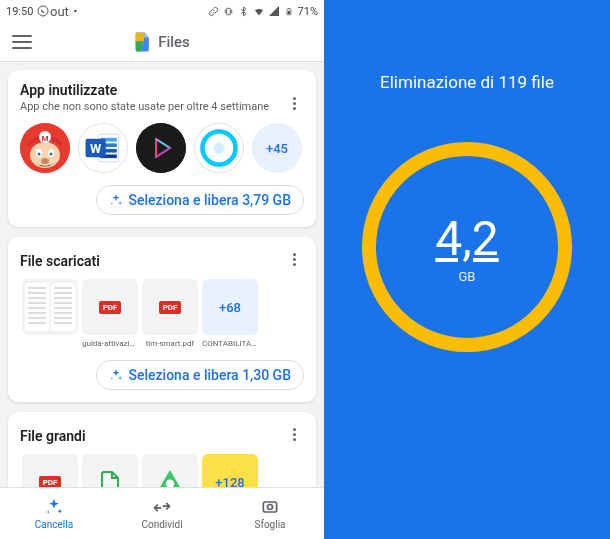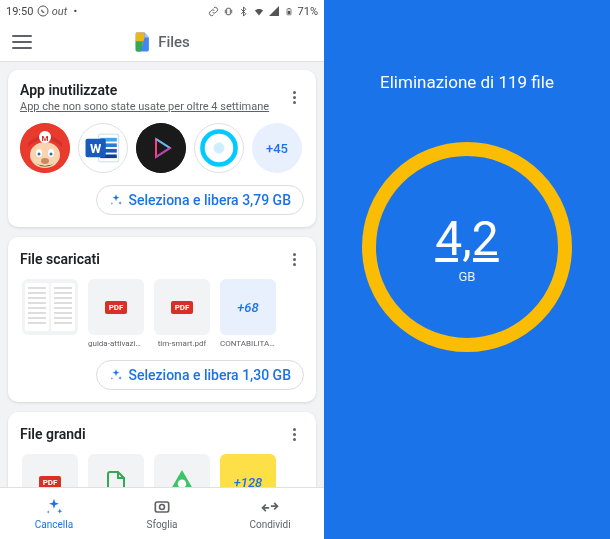--- a/index.html
+++ b/index.html
@@ -64,43 +64,43 @@
     width:18px; height:22px; position:relative;
   }
   .files-logo svg { width:18px; height:22px; }
   .app-title { font-size:15px; color:#5f6368; font-weight:500; }
   
   .scroll { flex:1; overflow:hidden; padding:8px; display:flex; flex-direction:column; gap:10px; }
   .card {
     background:#fff; border-radius:10px; box-shadow:0 1px 3px rgba(0,0,0,0.12);
     padding:12px; position:relative;
   }
-  .card-header { display:flex; align-items:center; }
+  .card-header { display:flex; align-items:flex-end; }
   .card-title { font-size:14px; font-weight:600; color:#202124; }
-  .card-sub { font-size:11px; color:#5f6368; margin-top:2px;text-decoration:underline; }
+  .card-sub { font-size:11px; color:#5f6368; margin-top:2px; }
   .more-btn { margin-left:auto; width:20px; height:20px; display:flex; flex-direction:column; gap:2px; align-items:center; justify-content:center; cursor:pointer;}
   .more-btn span { width:3px; height:3px; background:#5f6368; border-radius:50%; display:block;}
   .icon-row { display:flex; gap:8px; margin-top:10px; align-items:center;}
   .app-icon { width:50px; height:50px; border-radius:50%; display:flex; align-items:center; justify-content:center; font-size:20px; font-weight:600; color:#fff; overflow:hidden; position:relative;}
   .app-icon.mario { background:#e83b2e; }
   .app-icon.word { background:#fff; border:1px solid #e0e0e0; }
   .app-icon.video { background:#1a1a1a; }
   .app-icon.alexa { background:#fff; border:1px solid #e0e0e0; }
   .more-badge {
     width:50px; height:50px; border-radius:50%; background:#e8f0fe; color:#1a73e8;
     display:flex; align-items:center; justify-content:center; font-size:13px; font-weight:500;
   }
-  .more-badge.sq { border-radius:6px; width:56px; height:56px;font-style:italic;}
+  .more-badge.sq { border-radius:6px; width:56px; height:56px;}
   .card-btn {
     margin-top:12px; margin-left:auto; display:flex; width:fit-content;
     border:1px solid #dadce0; border-radius:18px; padding:6px 12px; gap:6px;
     align-items:center; cursor:pointer; font-size:14px; color:#1a73e8; font-weight:500;
   }
   .sparkle { width:14px; height:14px; }
-  .thumb-row { display:flex; gap:6px; margin-top:10px; }
+  .thumb-row { display:flex; margin-top:10px; }
   .thumb { width:60px; display:flex; flex-direction:column; align-items:center; gap:4px;}
   .thumb-box { width:56px; height:56px; background:#f1f3f4; border-radius:6px; display:flex; align-items:center; justify-content:center; position:relative; overflow:hidden;}
   .thumb-label { font-size:8px; color:#5f6368; max-width:56px; white-space:nowrap; overflow:hidden; text-overflow:ellipsis; text-align:center;}
   .pdf-badge { background:#d93025; color:#fff; font-size:8px; font-weight:700; padding:2px 4px; border-radius:2px;}
   .doc-lines { width:40px; height:50px; background:#fff; border-radius:2px; position:relative;}
   .doc-lines::before { content:""; position:absolute; left:3px; right:3px; top:4px; height:2px; background:#ddd; box-shadow:0 5px 0 #ddd, 0 10px 0 #ddd, 0 15px 0 #ddd, 0 20px 0 #ddd, 0 25px 0 #ddd, 0 30px 0 #ddd, 0 35px 0 #ddd;}
   
   .bottom-nav {
     height:52px; background:#fff; border-top:1px solid #e0e0e0;
     display:flex; align-items:center; justify-content:space-around;
@@ -128,21 +128,21 @@
 
   <div class="status-bar">
     <div class="status-left">
       <span>19:50</span>
       <span class="status-ico">
         <svg viewBox="0 0 24 24" width="12" height="12" fill="#555">
             <circle cx="12" cy="12" r="10" fill="none" stroke="#555" stroke-width="2"></circle>
             <path d="M8 10c0 3 3 6 6 6l1-2-2-1c-1 0-2-1-2-2l-1-2z" fill="#555"></path>
           </svg>
       </span>
-      <span class="status-ico" style="font-size:11px;color:#555;font-style:italic;">out</span>
+      <span class="status-ico" style="font-size:13px;color:#555;">out</span>
       <span class="status-ico">•</span>
     </div>
     <div class="status-right">
       <span class="status-ico">
         <svg viewBox="0 0 24 24" width="11" height="11" fill="none" stroke="#555" stroke-width="2">
             <path d="M10 14a5 5 0 0 0 7 0l3-3a5 5 0 0 0-7-7l-1 1M14 10a5 5 0 0 0-7 0l-3 3a5 5 0 0 0 7 7l1-1"></path>
           </svg>
       </span>
       <span class="status-ico">
         <svg viewBox="0 0 24 24" width="11" height="11" fill="#555">
@@ -352,33 +352,33 @@
       <span class="nav-ico">
         <svg viewBox="0 0 24 24" width="20" height="20" fill="#1a73e8">
             <path d="M12 2l1.5 4.5L18 8l-4.5 1.5L12 14l-1.5-4.5L6 8l4.5-1.5zM19 14l.8 2.2L22 17l-2.2.8L19 20l-.8-2.2L16 17l2.2-.8zM5 16l.6 1.6L7 18l-1.4.4L5 20l-.6-1.6L3 18l1.4-.4z"></path>
           </svg>
       </span>
       <span class="nav-label">Cancella</span>
     </div>
     <div class="nav-item">
       <span class="nav-ico">
         <svg viewBox="0 0 24 24" width="20" height="20" fill="none" stroke="#5f6368" stroke-width="2">
-            <rect x="4" y="6" width="16" height="12" rx="2"></rect>
-            <circle cx="12" cy="12" r="3"></circle>
-          </svg>
-      </span>
-      <span class="nav-label">Sfoglia</span>
+            <path d="M7 17l-4-4 4-4M17 7l4 4-4 4M3 13h8M13 11h8"></path>
+          </svg>
+      </span>
+      <span class="nav-label">Condividi</span>
     </div>
     <div class="nav-item">
       <span class="nav-ico">
         <svg viewBox="0 0 24 24" width="20" height="20" fill="none" stroke="#5f6368" stroke-width="2">
-            <path d="M7 17l-4-4 4-4M17 7l4 4-4 4M3 13h8M13 11h8"></path>
-          </svg>
-      </span>
-      <span class="nav-label">Condividi</span>
+            <rect x="4" y="6" width="16" height="12" rx="2"></rect>
+            <circle cx="12" cy="12" r="3"></circle>
+          </svg>
+      </span>
+      <span class="nav-label">Sfoglia</span>
     </div>
   </div>
 </div>
 
 <div class="right-pane">
   <div class="right-title">Eliminazione di 119 file</div>
   <div class="ring-wrap">
     <div class="ring">
       <div class="ring-value">4,2</div>
       <div class="ring-unit">GB</div>

